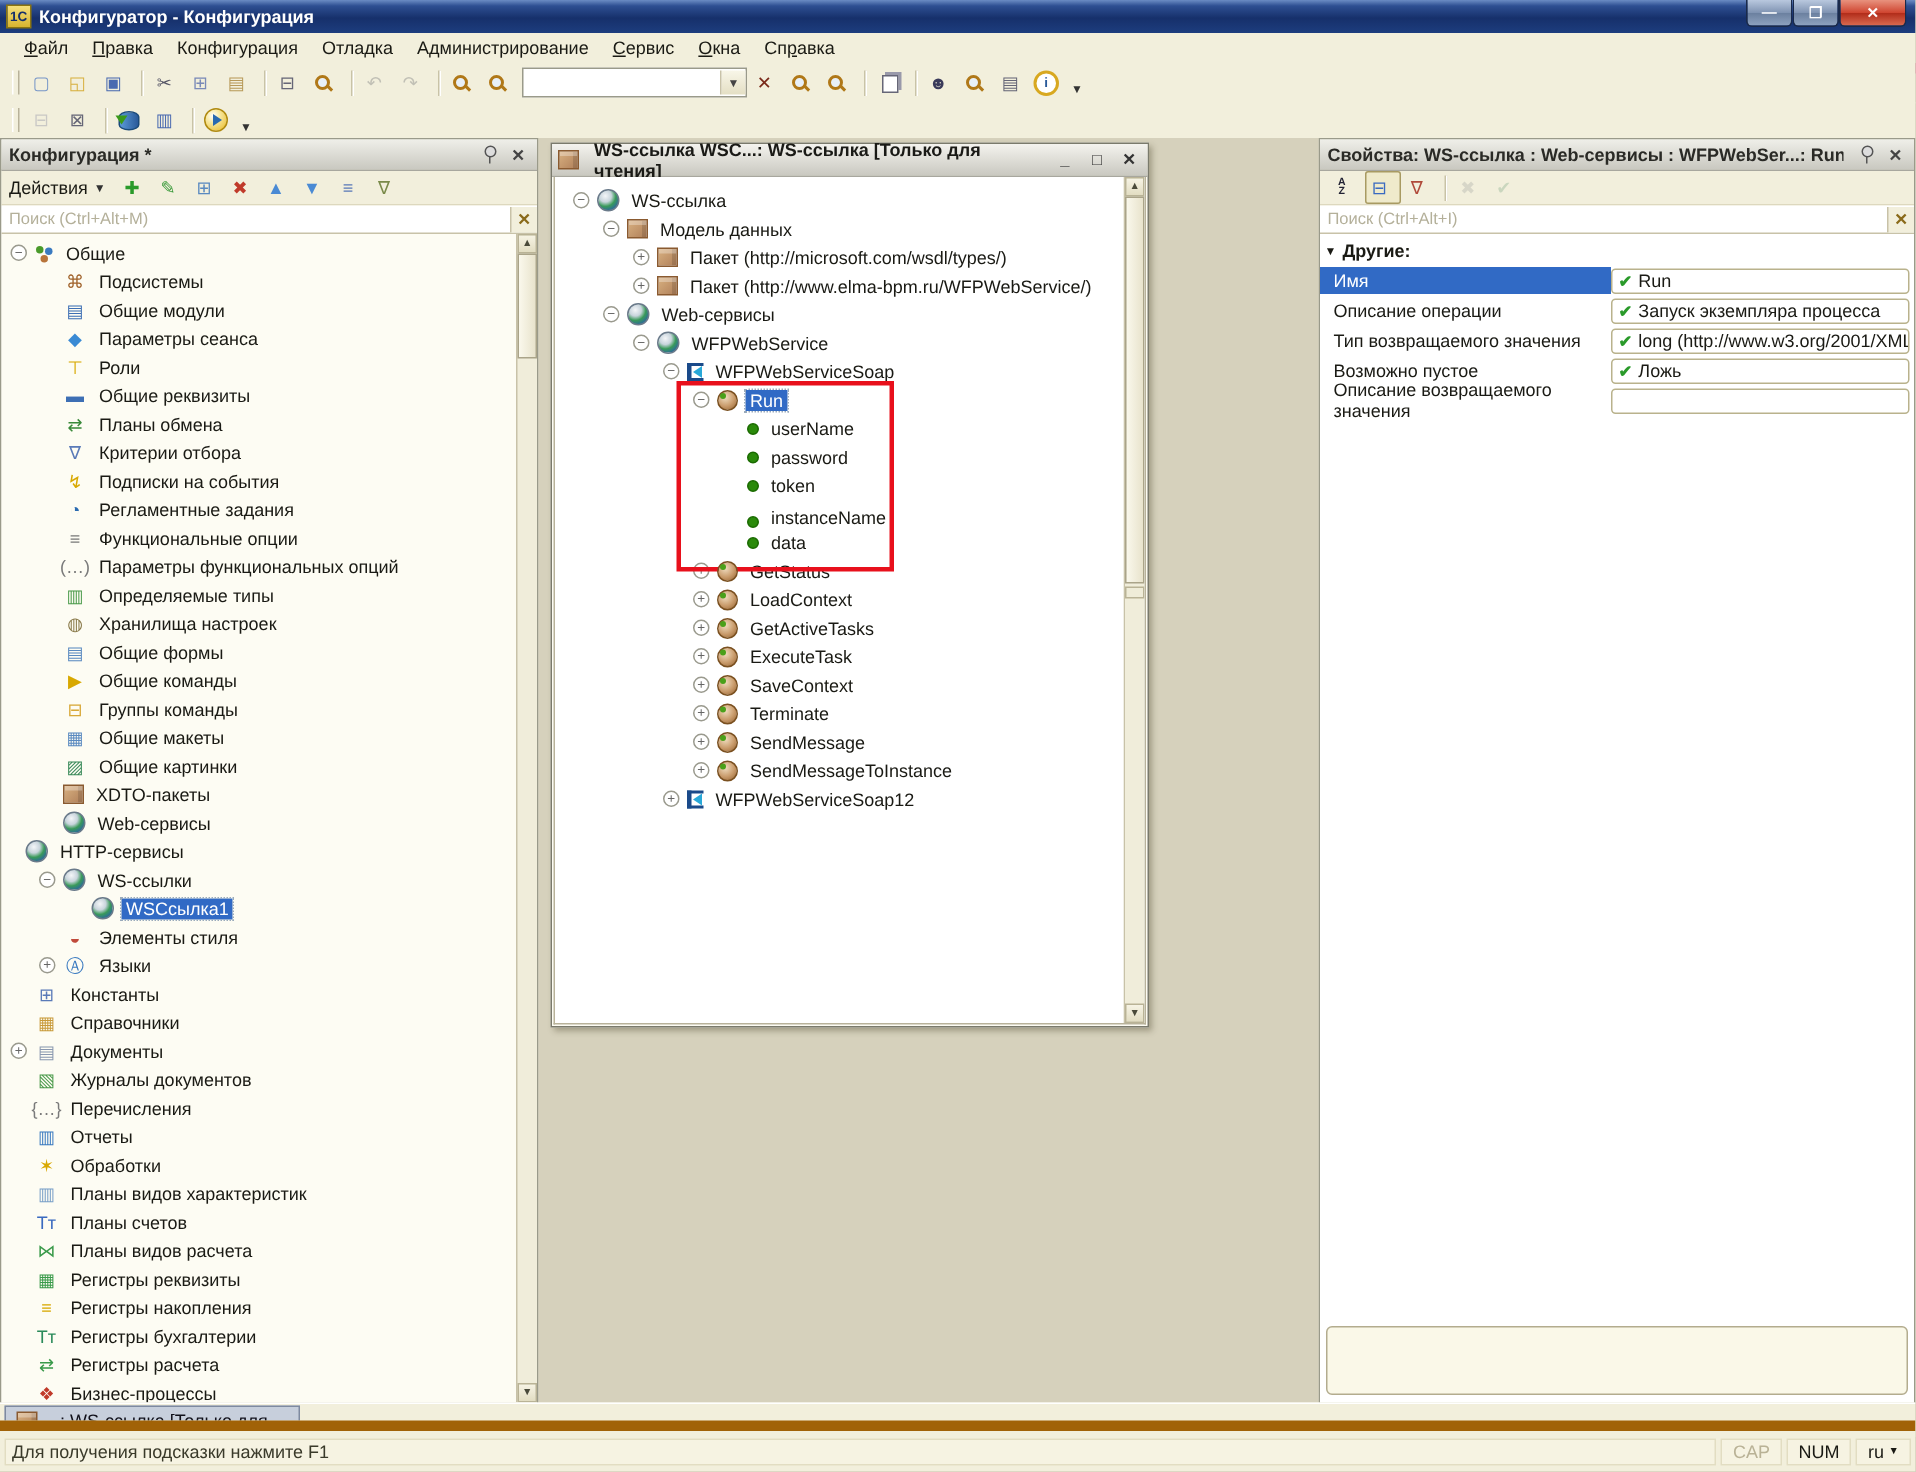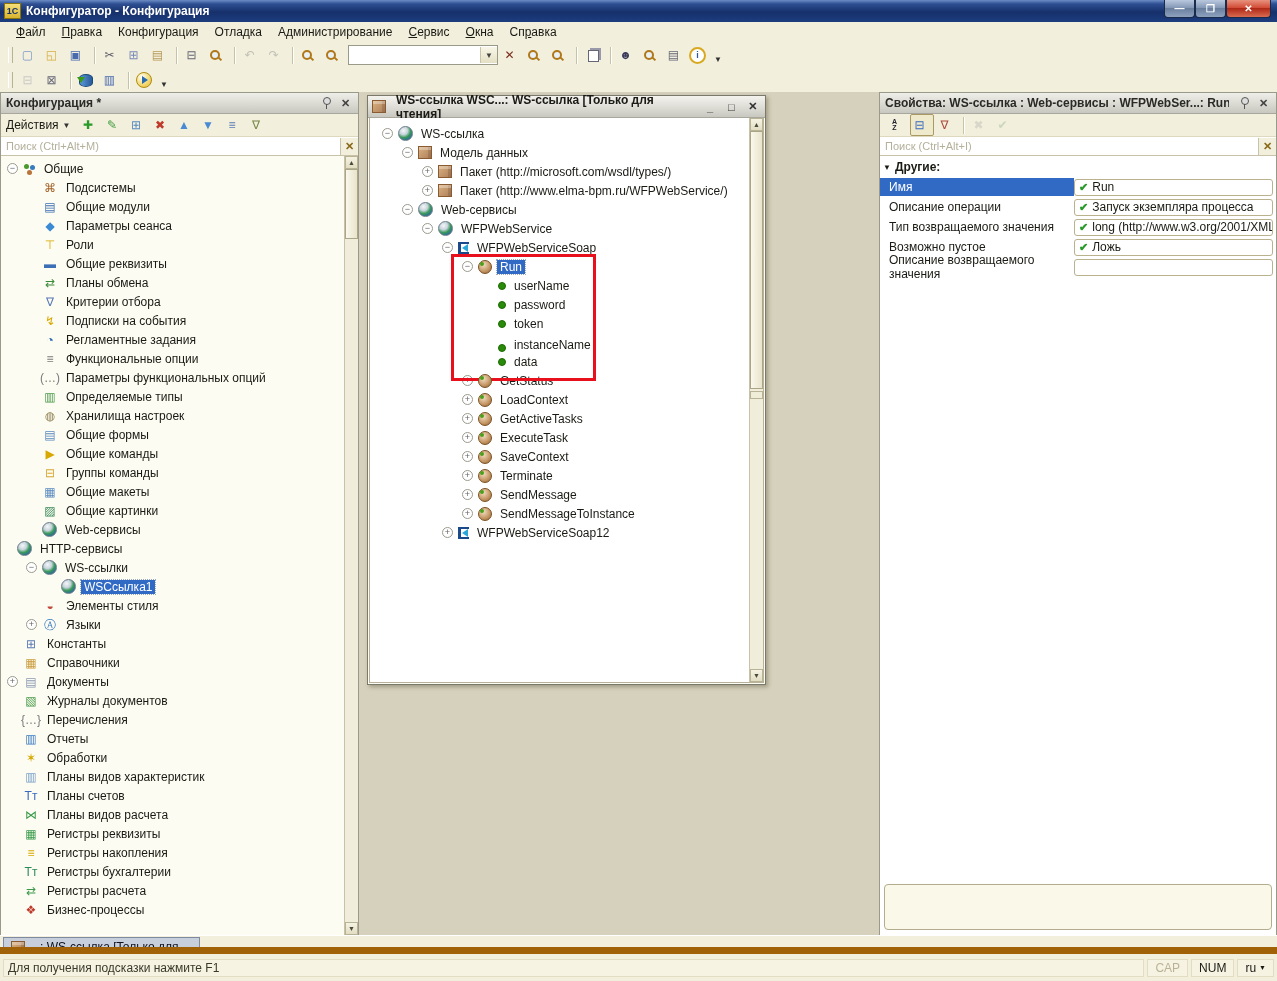--- a/index.html
+++ b/index.html
@@ -379,20 +379,25 @@
             <span class="ticon" style="color: rgb(90, 138, 192);">▦</span>
             <span class="tlabel">Общие макеты</span>
           </div>
           <div class="trow" style="padding-left: 25px;">
             <span class="exp hid">+</span>
             <span class="ticon" style="color: rgb(58, 138, 90);">▨</span>
             <span class="tlabel">Общие картинки</span>
           </div>
           <div class="trow" style="padding-left: 25px;">
             <span class="exp hid">+</span>
+            <span class="ticon ic-pkg"></span>
+            <span class="tlabel">XDTO-пакеты</span>
+          </div>
+          <div class="trow" style="padding-left: 25px;">
+            <span class="exp hid">+</span>
             <span class="ticon ic-globe"></span>
             <span class="tlabel">Web-сервисы</span>
           </div>
           <div class="trow" style="">
             <span class="exp hid">+</span>
             <span class="ticon ic-globe"></span>
             <span class="tlabel">HTTP-сервисы</span>
           </div>
           <div class="trow" style="padding-left: 25px;">
             <span class="exp">−</span>

